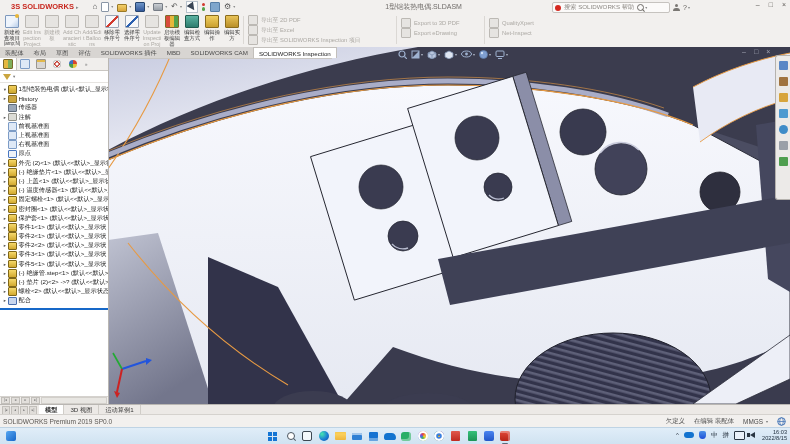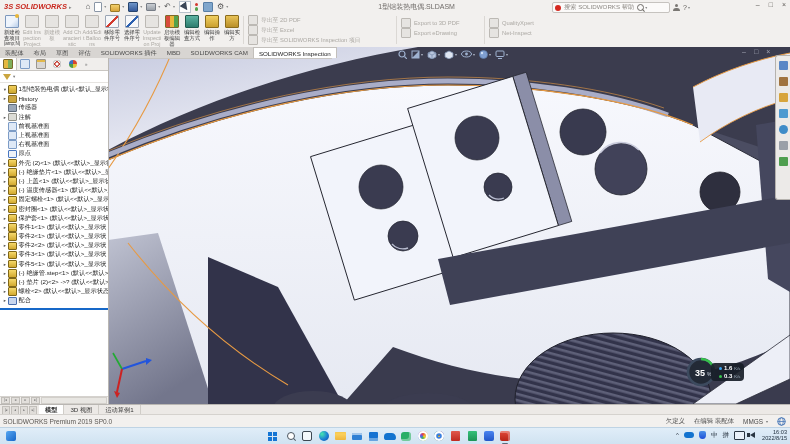--- a/index.html
+++ b/index.html
@@ -2,21 +2,21 @@
 <html><head>
 <meta charset="utf-8">
 <style>
   html,body{margin:0;padding:0;background:#222;}
   .stage{position:relative;width:790px;height:444px;overflow:hidden;
     font-family:"Liberation Sans","DejaVu Sans",sans-serif;background:#f1efed;
     -webkit-font-smoothing:antialiased;}
   .abs{position:absolute;}
   
   .titlebar{left:0;top:0;width:790px;height:13px;background:#f2f0ee;border-bottom:1px solid #e2dfdc;display:flex;align-items:center;}
-  .logo{font-size:7.5px;font-weight:bold;font-style:italic;color:#c8271e;margin-left:4px;letter-spacing:0;}
+  .logo{font-size:7.5px;font-weight:bold;color:#c8271e;margin-left:11px;letter-spacing:0;}
   .logo-caret{font-size:5px;color:#888;margin-left:2px;}
   .qa{display:flex;align-items:center;gap:4px;margin-left:14px;}
   .qi{width:8px;height:8px;border-radius:1px;position:relative;}
   .qi.txt{width:auto;height:auto;font-size:8px;line-height:8px;color:#555;}
   .qi-new{background:#fff;border:1px solid #8a96a6;width:6px;height:8px;}
   .qi-open{background:linear-gradient(#f2cf6a,#d9a53a);border:1px solid #9a7a28;height:6px;margin-top:2px;}
   .qi-save{background:linear-gradient(#6e95c8,#34599a);border:1px solid #27456f;}
   .qi-print{background:linear-gradient(#c9cdd3,#9aa0a8);border:1px solid #777d86;height:6px;margin-top:1px;}
   .qi-select{width:0;height:0;border-left:4px solid transparent;border-right:4px solid transparent;border-top:8px solid #3b4656;transform:rotate(-35deg);}
   .qi-box{border:1px solid #b9c2cc;background:#fdfdfd;width:10px;height:10px;display:flex;align-items:center;justify-content:center;}
@@ -439,40 +439,20 @@
   <div class="abs taskpane">
     <span class="tpi" style="background:#5a87c6"></span>
     <span class="tpi" style="background:#a0733f"></span>
     <span class="tpi" style="background:#d7a43c"></span>
     <span class="tpi" style="background:#4e9ad0"></span>
     <span class="tpi" style="background:#3f8cc8;border-radius:50%"></span>
     <span class="tpi" style="background:#9aa0a8"></span>
     <span class="tpi" style="background:#4f9e4f"></span>
   </div>
 
-  <div class="abs netw">
-    <svg width="32" height="32">
-      <circle cx="16" cy="16" r="13" fill="#232a36" stroke="#3c4a5e" stroke-width="2.6"></circle>
-      <path d="M16,3 A13,13 0 0 1 28.3,11.6" stroke="#35c24a" stroke-width="2.6" fill="none"></path>
-      <text x="10" y="19.5" font-size="9" font-weight="bold" fill="#ffffff" font-family="Liberation Sans,sans-serif">35</text>
-      <text x="22" y="19.5" font-size="5" fill="#cfd8e4" font-family="Liberation Sans,sans-serif">%</text>
-    </svg>
-    <div class="netpanel">
-      <div class="netrow">
-          <span class="ndot" style="background:#38a3f0"></span>
-          <span class="nval">1.6</span>
-          <span class="nunit">K/s</span>
-        </div>
-      <div class="netrow">
-          <span class="ndot" style="background:#35c24a"></span>
-          <span class="nval">0.3</span>
-          <span class="nunit">K/s</span>
-        </div>
-    </div>
-  </div>
 
   <div class="abs cmdtabs">
     <span class="ctab">装配体</span>
     <span class="ctab">布局</span>
     <span class="ctab">草图</span>
     <span class="ctab">评估</span>
     <span class="ctab">SOLIDWORKS 插件</span>
     <span class="ctab">MBD</span>
     <span class="ctab">SOLIDWORKS CAM</span>
     <span class="ctab active">SOLIDWORKS Inspection</span>

